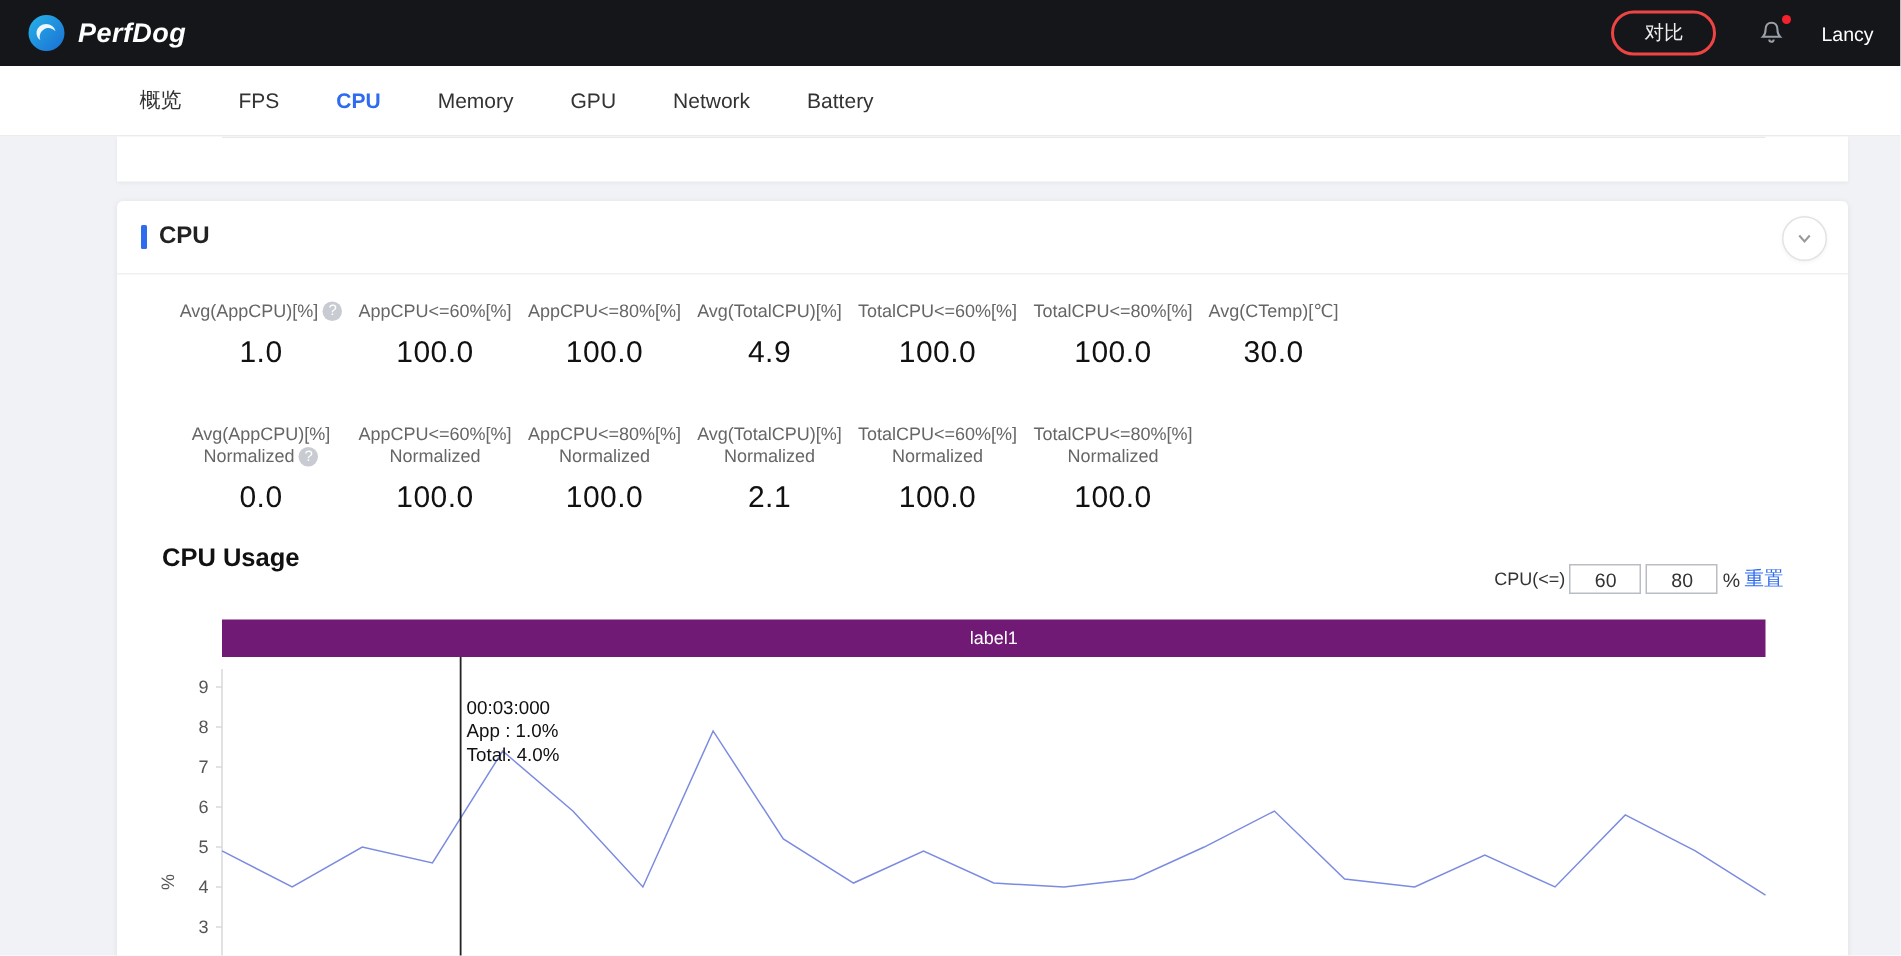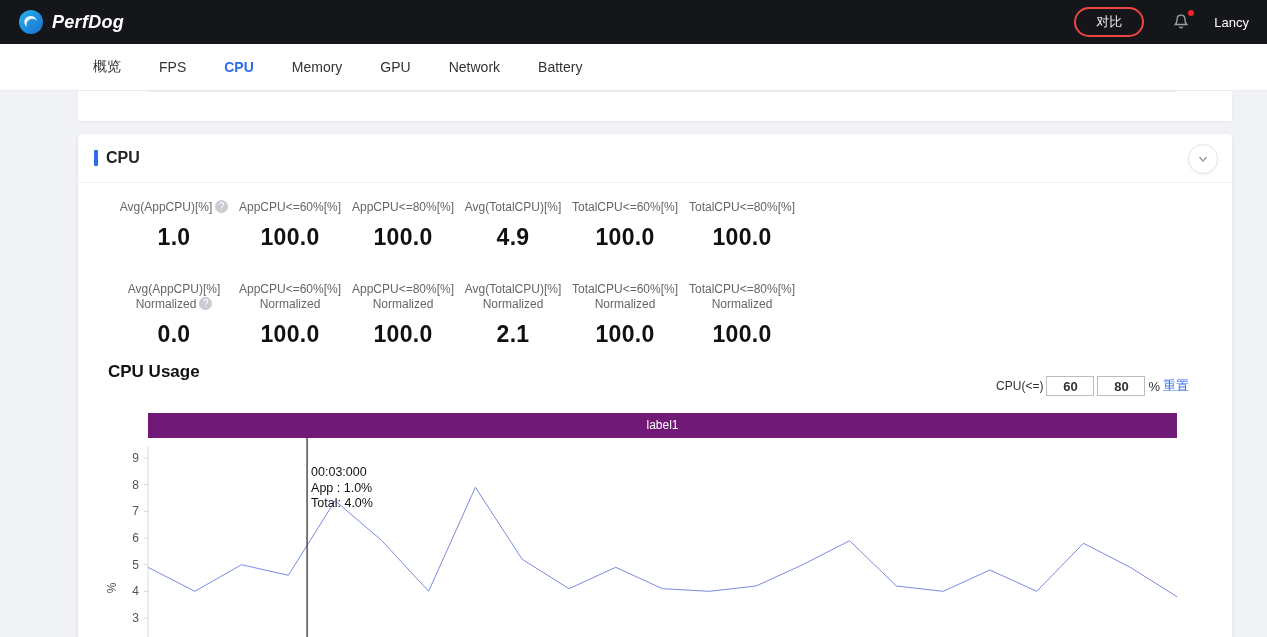--- a/index.html
+++ b/index.html
@@ -26,27 +26,27 @@
   .card-gap{height:13px;}
   
   .cpu-card{position:relative;margin-left:78px;width:1154px;height:540px;background:#fff;border-radius:4px;box-shadow:0 1px 4px rgba(0,0,0,.08);box-sizing:border-box;}
   .card-header{height:48px;display:flex;align-items:center;padding-left:16px;border-bottom:1px solid #f0f0f0;}
   .accent{width:4px;height:16px;background:#2e6bef;border-radius:1px;}
   .card-title{font-size:16px;font-weight:bold;color:#222;margin-left:8px;}
   .collapse-btn{position:absolute;top:10px;right:14px;width:28px;height:28px;border-radius:50%;border:1px solid #e3e3e3;background:#fff;display:flex;align-items:center;justify-content:center;cursor:pointer;box-shadow:0 1px 3px rgba(0,0,0,.05);}
   
   .stat-col{position:absolute;width:140px;text-align:center;}
   .stat-label{font-size:12px;color:#666;line-height:15px;}
-  .stat-value{font-size:23px;font-weight:bold;color:#111;margin-top:9px;letter-spacing:.3px;}
+  .stat-value{font-size:20px;font-weight:normal;color:#111;margin-top:9px;letter-spacing:.3px;}
   .help{display:inline-block;width:13px;height:13px;border-radius:50%;background:#c8cbd1;color:#fff;font-size:10px;line-height:13px;text-align:center;margin-left:3px;vertical-align:1px;cursor:pointer;}
   .help::after{content:"?";}
   
   .usage-title{position:absolute;left:30px;top:228px;font-size:17px;font-weight:bold;color:#111;}
   .usage-controls{position:absolute;right:43px;top:242px;display:flex;align-items:center;gap:3px;font-size:12px;color:#333;}
-  .cpu-input{width:46px;height:18px;border:1px solid #b9bdc4;font-size:13px;text-align:center;color:#333;padding:0;font-family:inherit;box-sizing:content-box;font-weight:bold;}
+  .cpu-input{width:46px;height:18px;border:1px solid #b9bdc4;font-size:13px;text-align:center;color:#333;padding:0;font-family:inherit;box-sizing:content-box;}
   .pct{font-size:13px;color:#333;}
   .reset-link{color:#2e6bef;font-size:13px;cursor:pointer;text-decoration:none;}
   
   .region-banner{position:absolute;left:70px;top:279px;width:1029px;height:25px;background:#e85d6e;color:#fff;font-size:12px;text-align:center;line-height:25px;}
   #cpu-chart-svg{position:absolute;left:0;top:304px;}
 </style>
 </head>
 <body>
 
 <div class="topbar">
@@ -118,20 +118,24 @@
     <div class="stat-value">4.9</div>
   </div>
   <div class="stat-col" style="left:477px;top:66px">
     <div class="stat-label">TotalCPU&lt;=60%[%]</div>
     <div class="stat-value">100.0</div>
   </div>
   <div class="stat-col" style="left:594px;top:66px">
     <div class="stat-label">TotalCPU&lt;=80%[%]</div>
     <div class="stat-value">100.0</div>
   </div>
+  <div class="stat-col" style="left:701px;top:66px">
+    <div class="stat-label">Avg(CTemp)[℃]</div>
+    <div class="stat-value">30.0</div>
+  </div>
 
   <div class="stat-col" style="left:26px;top:148px">
     <div class="stat-label"><span>Avg(AppCPU)[%]</span><br><span>Normalized</span><span class="help"></span></div>
     <div class="stat-value">0.0</div>
   </div>
   <div class="stat-col" style="left:142px;top:148px">
     <div class="stat-label"><span>AppCPU&lt;=60%[%]</span><br><span>Normalized</span></div>
     <div class="stat-value">100.0</div>
   </div>
   <div class="stat-col" style="left:255px;top:148px">

